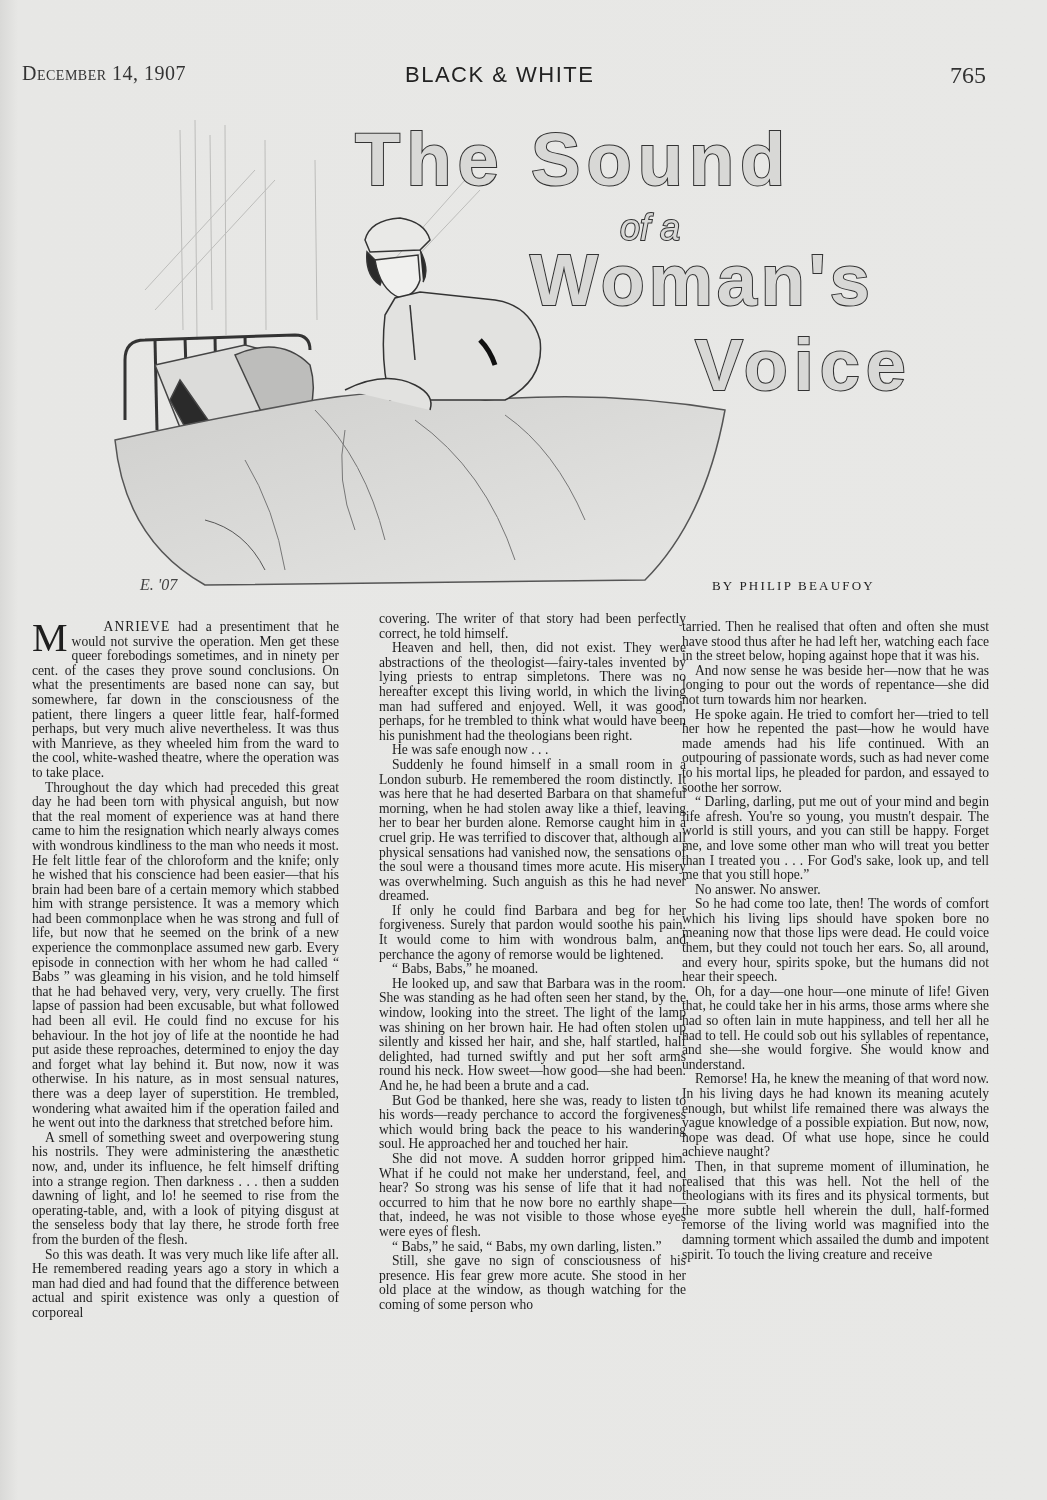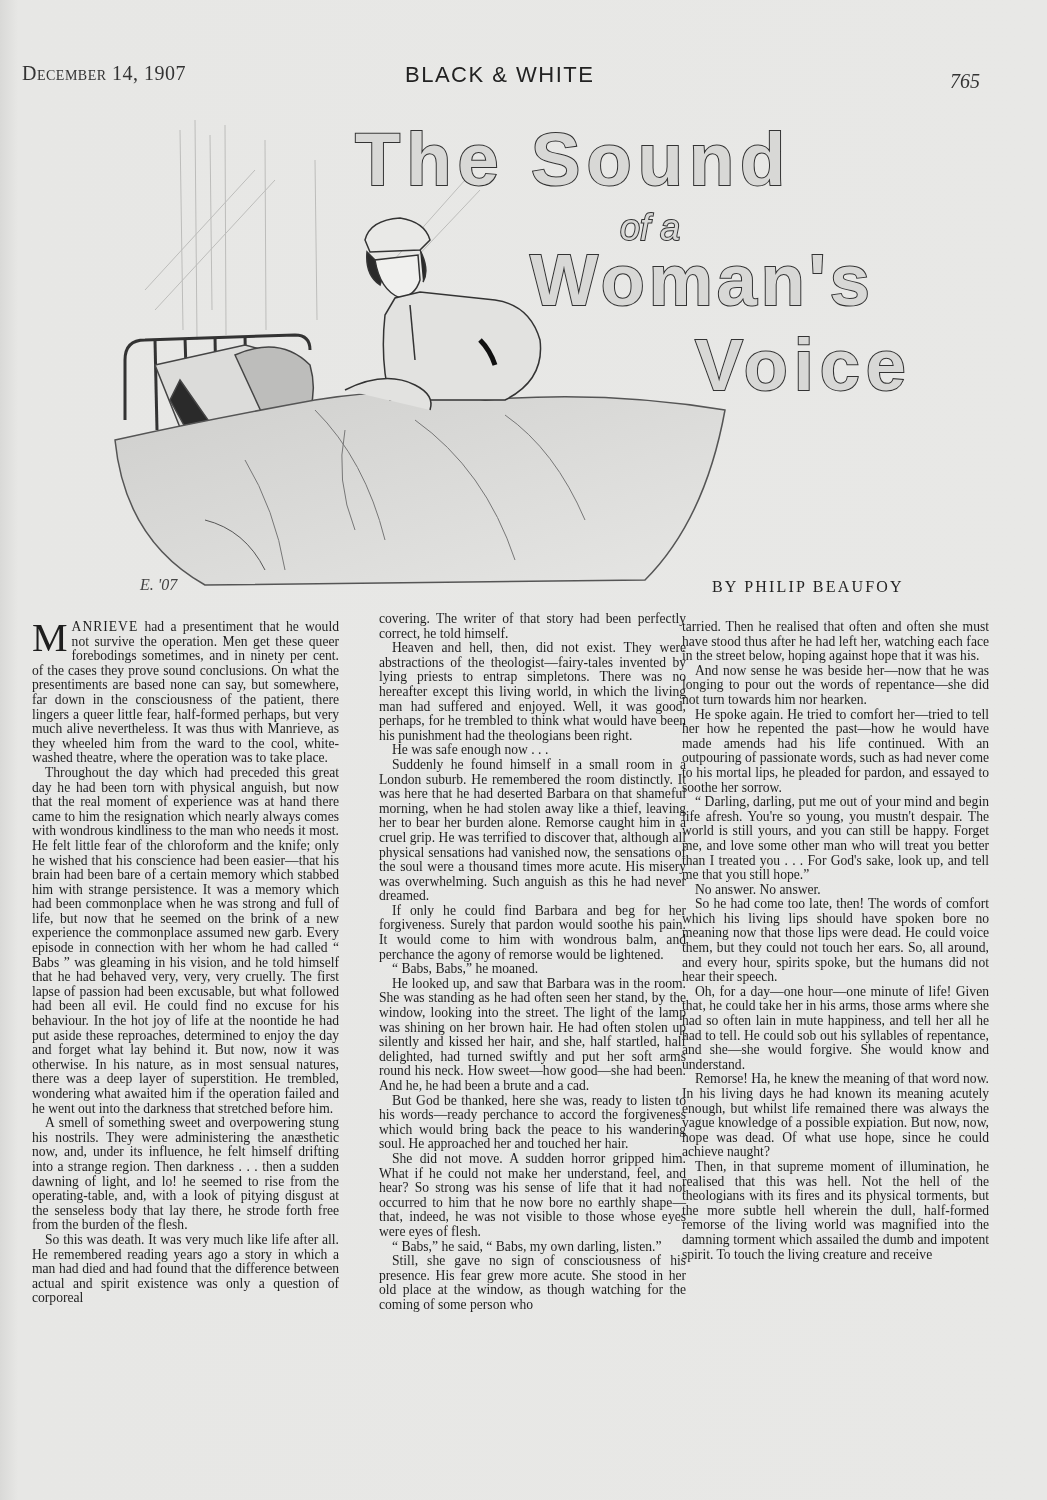--- a/index.html
+++ b/index.html
@@ -7,34 +7,34 @@
     width: 1047px; height: 1500px; overflow: hidden;
     background: #e6e6e4;
     font-family: "Liberation Serif", "DejaVu Serif", serif;
     color: #1e1e1e;
     position: relative;
   }
   .page { position: absolute; inset: 0; background: linear-gradient(90deg,#d9d9d7 0px,#e7e7e5 18px,#e8e8e6 100%); }
   .running-head { position: absolute; top: 62px; left: 0; width: 1047px; height: 30px; }
   .rh-date { position: absolute; left: 22px; top: 0; font-size: 20px; font-variant: small-caps; letter-spacing: 0.5px; color: #333; }
   .rh-title { position: absolute; left: 405px; top: 0; font-family: "Liberation Sans", "DejaVu Sans", sans-serif; font-size: 22px; letter-spacing: 1.5px; color: #222; }
-  .rh-page { position: absolute; left: 950px; top: 8px; font-size: 20px; color: #333; font-style: italic; }
+  .rh-page { position: absolute; left: 950px; top: 0; font-size: 24px; color: #333; }
 
   .illustration { position: absolute; left: 85px; top: 100px; width: 880px; height: 500px; }
-  .byline { position: absolute; left: 712px; top: 578px; font-size: 16px; letter-spacing: 2.2px; color: #222; }
+  .byline { position: absolute; left: 712px; top: 578px; font-size: 13px; letter-spacing: 2.2px; color: #222; }
 
   .columns { position: absolute; top: 620px; left: 32px; width: 968px; height: 870px; }
   .col { position: absolute; top: 0; width: 307px; font-size: 13.6px; line-height: 14.6px; text-align: justify; hyphens: none; }
   .col p { margin: 0; text-indent: 13px; }
   .col p.noindent { text-indent: 0; }
   .col1 { left: 0; }
   .col2 { left: 330px; top: -8px; margin-left: 17px; }
   .col3 { left: 650px; top: 0; }
   .dropcap { float: left; font-size: 40px; line-height: 32px; margin: 2px 4px 0 0; font-weight: normal; }
-  .first-word { letter-spacing: 1px; }
+  .first-word { letter-spacing: 1px; margin-left: 32px; }
 </style>
 </head>
 <body>
 
 <div class="page">
 
   <div class="running-head">
     <span class="rh-date">December 14, 1907</span>
     <span class="rh-title">BLACK &amp; WHITE</span>
     <span class="rh-page">765</span>

